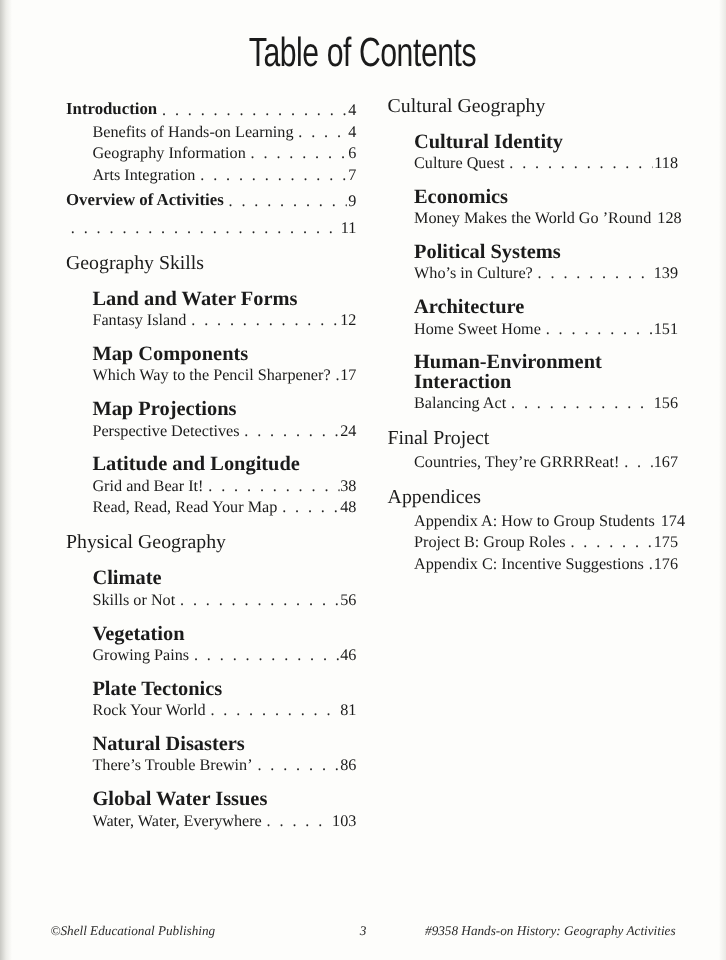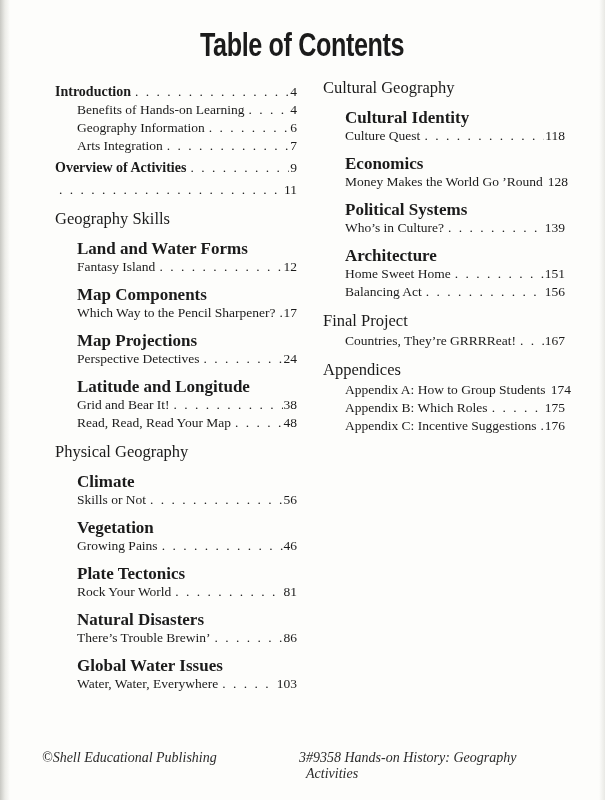--- a/index.html
+++ b/index.html
@@ -28,21 +28,21 @@
     position: absolute;
     right: 0; top: 0; bottom: 0;
     width: 6px;
     background: linear-gradient(to left, #e9e9e5, #fdfdfb);
     pointer-events: none;
   }
   .title {
     margin: 25px 0 15px 0;
     text-align: center;
     font-family: "Liberation Sans", sans-serif;
-    font-weight: bold;
+    font-weight: normal;
     font-size: 34px;
     line-height: 38px;
     letter-spacing: -0.5px;
     white-space: nowrap;
   }
   .title .squeeze {
     display: inline-block;
     transform: scaleX(0.74);
     transform-origin: center;
   }
@@ -92,21 +92,21 @@
     content: ". . . . . . . . . . . . . . . . . . . . . . . . . . . . . . . . . . . . . . . . . . . . . . . . . . . . . . . .";
   }
   .pagenum { white-space: nowrap; }
   .footer {
     position: absolute;
     left: 42px; right: 42px;
     bottom: 18px;
     display: grid;
     grid-template-columns: 1fr auto 1fr;
     align-items: baseline;
-    font-size: 14px;
+    font-size: 11px;
     font-style: italic;
     color: #2a2a2a;
   }
   .footer .f-left  { justify-self: start; }
   .footer .f-center{ justify-self: center; }
   .footer .f-right { justify-self: end; }
 </style>
 </head>
 <body>
 
@@ -228,39 +228,40 @@
           <span class="label">Who’s in Culture?</span>
           <span class="leader"></span>
           <span class="pagenum">139</span>
         </div>
         <div class="h2">Architecture</div>
         <div class="row indent">
           <span class="label">Home Sweet Home</span>
           <span class="leader"></span>
           <span class="pagenum">151</span>
         </div>
+        <div class="h2">Human-Environment Interaction</div>
         <div class="row indent">
           <span class="label">Balancing Act</span>
           <span class="leader"></span>
           <span class="pagenum">156</span>
         </div>
         <div class="h1">Final Project</div>
         <div class="row indent">
           <span class="label">Countries, They’re GRRRReat!</span>
           <span class="leader"></span>
           <span class="pagenum">167</span>
         </div>
         <div class="h1">Appendices</div>
         <div class="row indent">
           <span class="label">Appendix A: How to Group Students</span>
           <span class="leader"></span>
           <span class="pagenum">174</span>
         </div>
         <div class="row indent">
-          <span class="label">Appendix B: Which Roles</span>
+          <span class="label">Project B: Group Roles</span>
           <span class="leader"></span>
           <span class="pagenum">175</span>
         </div>
         <div class="row indent">
           <span class="label">Appendix C: Incentive Suggestions</span>
           <span class="leader"></span>
           <span class="pagenum">176</span>
         </div>
       </div>
   </div>

